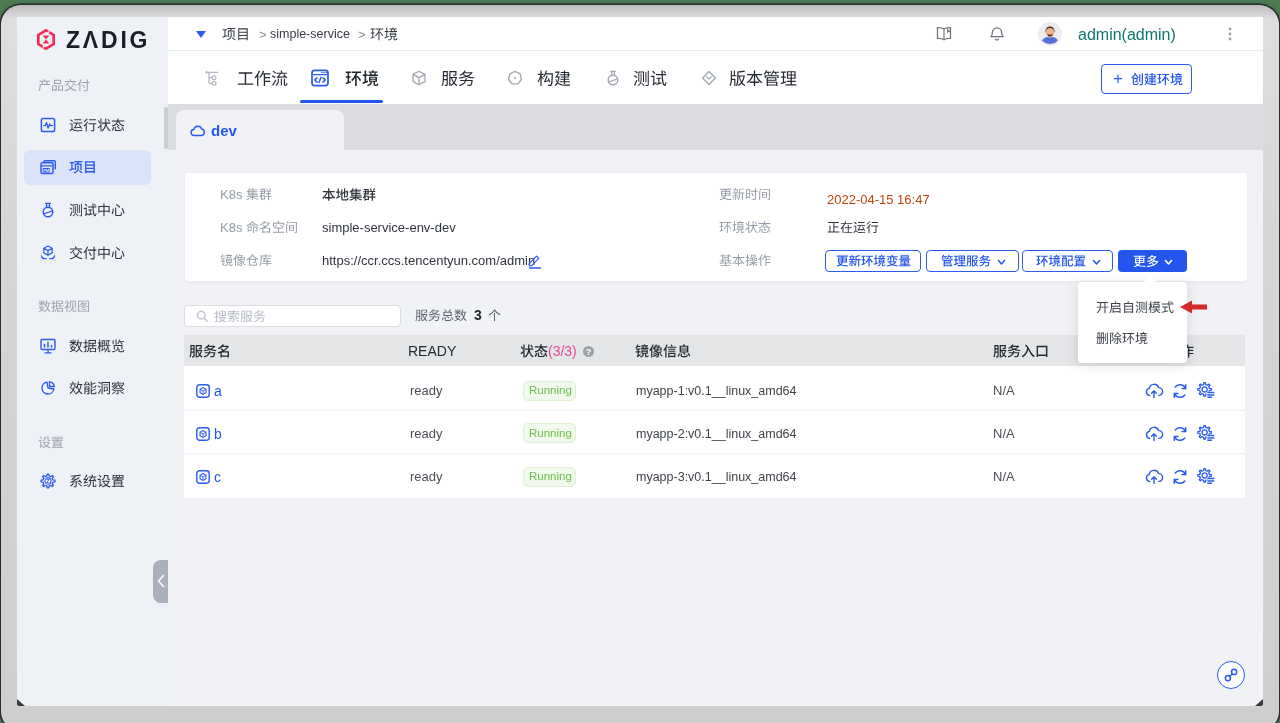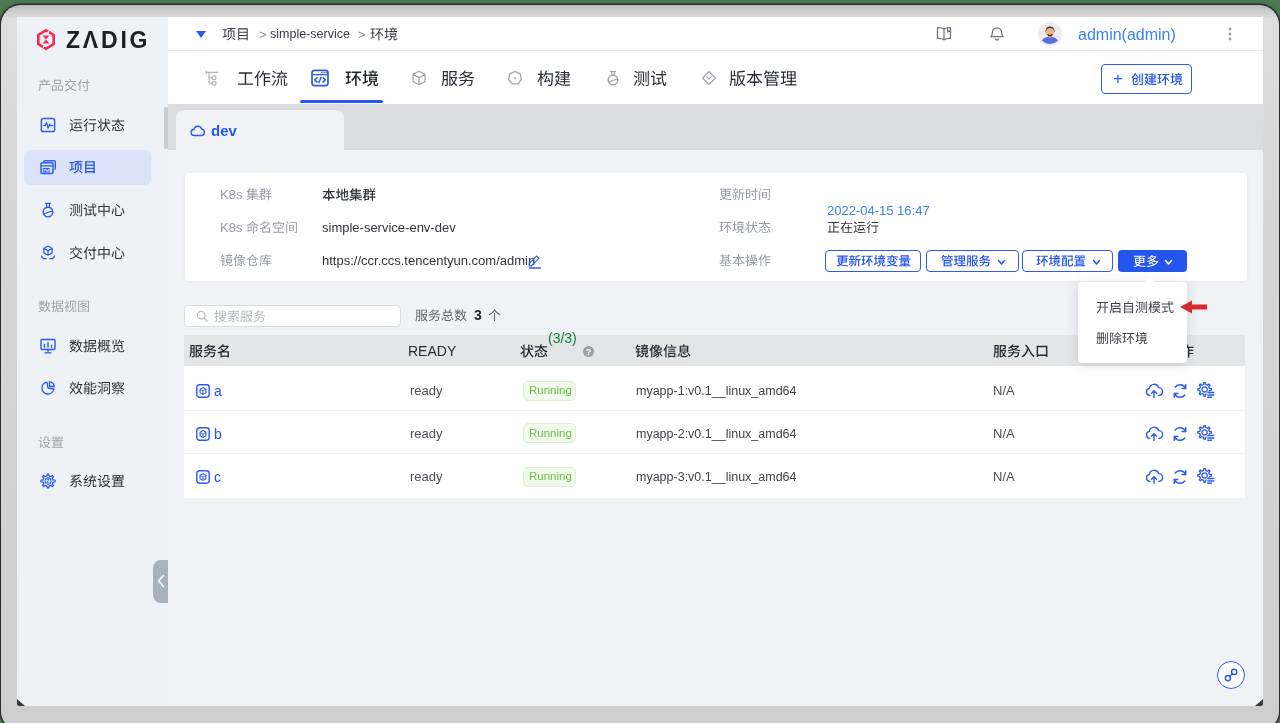--- a/index.html
+++ b/index.html
@@ -211,21 +211,21 @@
 <div style="position:absolute;left:1021px;top:5px;width:24px;height:24px">
       <svg width="24" height="24" viewBox="0 0 24 24" style="display:block;overflow:visible">
         <circle cx="12" cy="12" r="12" fill="#ececee"></circle>
         <path d="M7.3 10.6 c0-4.2 1.7-6.2 4.7-6.2 s4.7 2 4.7 6.2 c-.9-2.2-2.5-3.2-4.7-3.2 s-3.8 1-4.7 3.2Z" fill="#4a3a33"></path>
         <circle cx="12" cy="10.3" r="4.3" fill="#eab389"></circle>
         <path d="M9.3 11.8 c.5 2.2 1.4 3.2 2.7 3.2 s2.2-1 2.7-3.2 c-.8.6-1.7.9-2.7.9 s-1.9-.3-2.7-.9Z" fill="#42332c"></path>
         <path d="M12 21.9 c-3.3 0-6.2-1.3-7.9-3.3 1-2.5 4-3.9 7.9-3.9 s6.9 1.4 7.9 3.9 c-1.7 2-4.6 3.3-7.9 3.3Z" fill="#5570d8"></path>
         <path d="M10.6 14.6 h2.8 v1.2 h-2.8Z" fill="#eab389"></path>
       </svg>
     </div>
-<div style="position:absolute;left:1061.0px;top:6.5px;font:16px 'Liberation Sans',sans-serif;line-height:21px;color:#3b82f6;white-space:nowrap">admin(admin)</div>
+<div style="position:absolute;left:1061.0px;top:6.5px;font:16px 'Liberation Sans',sans-serif;line-height:21px;color:#0f766e;white-space:nowrap">admin(admin)</div>
 <div style="position:absolute;left:1211px;top:10px;width:4px;height:14px">
       <svg width="4" height="14" viewBox="0 0 4 14" style="display:block;overflow:visible">
         <circle cx="2" cy="2" r="1.4" fill="#9aa0a9"></circle>
         <circle cx="2" cy="7" r="1.4" fill="#9aa0a9"></circle>
         <circle cx="2" cy="12" r="1.4" fill="#9aa0a9"></circle>
       </svg>
     </div>
 <div style="position:absolute;left:188px;top:53px;width:16px;height:16px">
       <svg width="16" height="16" viewBox="0 0 16 16" style="display:block;overflow:visible">
         <path d="M1.3 2.4 H13.2 M1.3 0.8 v3.2 M4 2.4 V13.3 M4 7.7 h3.2 M4 13.3 h3.2" fill="none" stroke="#b3b8c0" stroke-width="1.25"></path>
@@ -389,21 +389,21 @@
 <div style="position:absolute;left:702.0px;top:166.9px">
       <svg width="52.0" height="18.8" viewBox="0 0 52.0 18.8" style="display:block;overflow:visible">
         <g fill="#959ba6" transform="translate(0,15.08) scale(0.013000,-0.013000)">
           <path transform="translate(0,0)" d="M252 238 188 212C222 154 264 108 313 71C252 36 166 7 47 -15C63 -32 83 -64 92 -81C222 -53 315 -16 382 28C520 -45 704 -68 937 -77C941 -52 955 -20 969 -3C745 3 572 18 443 76C495 127 522 185 534 247H873V634H545V719H935V787H65V719H467V634H156V247H455C443 199 420 154 374 114C326 146 285 186 252 238ZM228 411H467V371C467 350 467 329 465 309H228ZM543 309C544 329 545 349 545 370V411H798V309ZM228 571H467V471H228ZM545 571H798V471H545Z"></path>
           <path transform="translate(1000,0)" d="M360 213C390 163 426 95 442 51L495 83C480 125 444 190 411 240ZM135 235C115 174 82 112 41 68C56 59 82 40 94 30C133 77 173 150 196 220ZM553 744V400C553 267 545 95 460 -25C476 -34 506 -57 518 -71C610 59 623 256 623 400V432H775V-75H848V432H958V502H623V694C729 710 843 736 927 767L866 822C794 792 665 762 553 744ZM214 827C230 799 246 765 258 735H61V672H503V735H336C323 768 301 811 282 844ZM377 667C365 621 342 553 323 507H46V443H251V339H50V273H251V18C251 8 249 5 239 5C228 4 197 4 162 5C172 -13 182 -41 184 -59C233 -59 267 -58 290 -47C313 -36 320 -18 320 17V273H507V339H320V443H519V507H391C410 549 429 603 447 652ZM126 651C146 606 161 546 165 507L230 525C225 563 208 622 187 665Z"></path>
           <path transform="translate(2000,0)" d="M474 452C527 375 595 269 627 208L693 246C659 307 590 409 536 485ZM324 402V174H153V402ZM324 469H153V688H324ZM81 756V25H153V106H394V756ZM764 835V640H440V566H764V33C764 13 756 6 736 6C714 4 640 4 562 7C573 -15 585 -49 590 -70C690 -70 754 -69 790 -56C826 -44 840 -22 840 33V566H962V640H840V835Z"></path>
           <path transform="translate(3000,0)" d="M91 615V-80H168V615ZM106 791C152 747 204 684 227 644L289 684C265 726 211 785 164 827ZM379 295H619V160H379ZM379 491H619V358H379ZM311 554V98H690V554ZM352 784V713H836V11C836 -2 832 -6 819 -7C806 -7 765 -8 723 -6C733 -25 743 -57 747 -75C808 -75 851 -75 878 -63C904 -50 913 -31 913 11V784Z"></path>
         </g>
       </svg>
     </div>
-<div style="position:absolute;left:810.0px;top:185px;font:13px 'Liberation Sans',sans-serif;line-height:17px;color:#3b82f6;white-space:nowrap">2022-04-15 16:47</div>
+<div style="position:absolute;left:810.0px;top:174px;font:13px 'Liberation Sans',sans-serif;line-height:17px;color:#c2410c;white-space:nowrap">2022-04-15 16:47</div>
 <div style="position:absolute;left:702.0px;top:199.9px">
       <svg width="52.0" height="18.8" viewBox="0 0 52.0 18.8" style="display:block;overflow:visible">
         <g fill="#959ba6" transform="translate(0,15.08) scale(0.013000,-0.013000)">
           <path transform="translate(0,0)" d="M677 494C752 410 841 295 881 224L942 271C900 340 808 452 734 534ZM36 102 55 31C137 61 243 98 343 135L331 203L230 167V413H319V483H230V702H340V772H41V702H160V483H56V413H160V143ZM391 776V703H646C583 527 479 371 354 271C372 257 401 227 413 212C482 273 546 351 602 440V-77H676V577C695 618 713 660 728 703H944V776Z"></path>
           <path transform="translate(1000,0)" d="M485 300H801V234H485ZM485 415H801V350H485ZM587 833C596 813 606 789 614 767H397V704H900V767H692C683 792 670 822 657 846ZM748 692C739 661 722 617 706 584H537L575 594C569 621 553 663 539 694L477 680C490 651 503 612 509 584H367V520H927V584H773C788 611 803 644 817 675ZM415 468V181H519C506 65 463 7 299 -25C314 -38 333 -66 338 -83C522 -40 574 36 590 181H681V33C681 -21 688 -37 705 -49C721 -62 751 -66 774 -66C787 -66 827 -66 842 -66C861 -66 889 -64 903 -59C921 -53 933 -43 940 -26C947 -11 951 31 953 72C933 78 906 90 893 103C892 62 891 32 888 18C885 5 878 -1 870 -4C864 -7 849 -7 836 -7C822 -7 798 -7 788 -7C775 -7 766 -6 760 -3C753 1 752 10 752 26V181H873V468ZM34 129 59 53C143 86 251 128 353 170L338 238L233 199V525H330V596H233V828H160V596H50V525H160V172C113 155 69 140 34 129Z"></path>
           <path transform="translate(2000,0)" d="M741 774C785 719 836 642 860 596L920 634C896 680 843 752 798 806ZM49 674C96 615 152 537 175 486L237 528C212 577 155 653 106 709ZM589 838V605L588 545H356V471H583C568 306 512 120 327 -30C347 -43 373 -63 388 -78C539 47 609 197 640 344C695 156 782 6 918 -78C930 -59 955 -30 973 -16C816 70 723 252 675 471H951V545H662L663 605V838ZM32 194 76 130C127 176 188 234 247 290V-78H321V841H247V382C168 309 86 237 32 194Z"></path>
           <path transform="translate(3000,0)" d="M381 409C440 375 511 323 543 286L610 329C573 367 503 417 444 449ZM270 241V45C270 -37 300 -58 416 -58C441 -58 624 -58 650 -58C746 -58 770 -27 780 99C759 104 728 115 712 128C706 25 698 10 645 10C604 10 450 10 420 10C355 10 344 16 344 45V241ZM410 265C467 212 537 138 568 90L630 131C596 178 525 249 467 299ZM750 235C800 150 851 36 868 -35L940 -9C921 62 868 173 816 256ZM154 241C135 161 100 59 54 -6L122 -40C166 28 199 136 221 219ZM466 844C461 795 455 746 444 699H56V629H424C377 499 278 391 45 333C61 316 80 287 88 269C347 339 454 471 504 629C579 449 710 328 907 274C918 295 940 326 958 343C778 384 651 485 582 629H948V699H522C532 746 539 794 544 844Z"></path>
         </g>
       </svg>
     </div>
@@ -534,21 +534,21 @@
     </div>
 <div style="position:absolute;left:391.0px;top:325.0px;font:14px 'Liberation Sans',sans-serif;line-height:18px;color:#262b33;white-space:nowrap">READY</div>
 <div style="position:absolute;left:503.0px;top:323.1px">
       <svg width="28.0" height="20.3" viewBox="0 0 28.0 20.3" style="display:block;overflow:visible">
         <g fill="#262b33" transform="translate(0,16.24) scale(0.014000,-0.014000)">
           <path transform="translate(0,0)" d="M739 776C781 720 830 644 852 597L929 644C905 690 854 763 811 816ZM30 207 82 126C129 167 184 217 237 267V-82H330V-24C355 -41 386 -64 404 -83C543 34 612 173 645 311C701 140 784 1 909 -82C924 -57 955 -21 978 -3C829 83 737 258 688 463H953V557H675V599V842H582V599V557H361V463H576C559 305 504 127 330 -19V846H237V537C212 587 159 660 116 715L42 671C87 612 139 532 161 480L237 529V381C160 313 82 247 30 207Z"></path>
           <path transform="translate(1000,0)" d="M378 402C437 368 509 316 542 280L628 334C590 371 517 420 459 451ZM267 242V57C267 -36 300 -63 426 -63C452 -63 615 -63 642 -63C745 -63 774 -29 786 104C760 110 721 124 701 139C694 37 687 22 636 22C598 22 462 22 433 22C371 22 360 27 360 58V242ZM407 261C462 209 529 135 558 88L636 137C604 185 536 255 480 304ZM746 232C795 146 844 31 861 -40L951 -9C932 64 879 175 829 259ZM144 246C125 162 91 62 48 -3L133 -47C176 23 207 132 228 218ZM455 851C450 802 445 755 435 709H52V621H410C363 501 265 402 41 346C61 325 85 289 94 266C349 336 458 462 509 613C585 442 710 328 903 274C917 300 944 340 966 361C795 399 674 490 605 621H951V709H534C543 755 549 803 554 851Z"></path>
         </g>
       </svg>
     </div>
-<div style="position:absolute;left:531.0px;top:312px;font:14px 'Liberation Sans',sans-serif;line-height:18px;color:#15803d;white-space:nowrap">(3/3)</div>
+<div style="position:absolute;left:531.0px;top:325.0px;font:14px 'Liberation Sans',sans-serif;line-height:18px;color:#ec4899;white-space:nowrap">(3/3)</div>
 <div style="position:absolute;left:565px;top:328px;width:13px;height:13px">
       <svg width="13" height="13" viewBox="0 0 13 13" style="display:block;overflow:visible">
         <circle cx="6.5" cy="6.5" r="5.5" fill="#9ba0a6"></circle>
         <text x="6.5" y="9.6" font-size="9" fill="#fff" text-anchor="middle" font-family="Liberation Sans" font-weight="bold">?</text>
       </svg>
     </div>
 <div style="position:absolute;left:618.0px;top:323.1px">
       <svg width="56.0" height="20.3" viewBox="0 0 56.0 20.3" style="display:block;overflow:visible">
         <g fill="#262b33" transform="translate(0,16.24) scale(0.014000,-0.014000)">
           <path transform="translate(0,0)" d="M544 298H826V241H544ZM544 413H826V356H544ZM623 832 646 778H445V701H931V778H740C731 802 718 829 707 851ZM776 698C768 670 753 629 739 598H604L632 605C627 631 612 670 598 699L521 682C532 657 544 623 549 598H416V519H953V598H823L862 680ZM460 474V180H551C541 70 506 18 356 -14C374 -31 398 -65 406 -87C583 -42 628 36 640 180H715V24C715 -49 732 -71 807 -71C822 -71 869 -71 884 -71C944 -71 965 -43 971 65C949 71 915 83 898 95C896 12 892 -1 874 -1C865 -1 830 -1 823 -1C806 -1 803 2 803 24V180H914V474ZM55 351V266H183V100C183 55 147 20 126 6C143 -14 167 -55 176 -77C193 -58 224 -38 408 75C400 94 390 132 387 157L272 90V266H399V351H272V470H373V555H110C134 584 156 618 177 653H387V738H220C232 764 243 791 252 817L169 842C139 751 88 663 29 606C44 584 67 536 75 516L102 546V470H183V351Z"></path>

